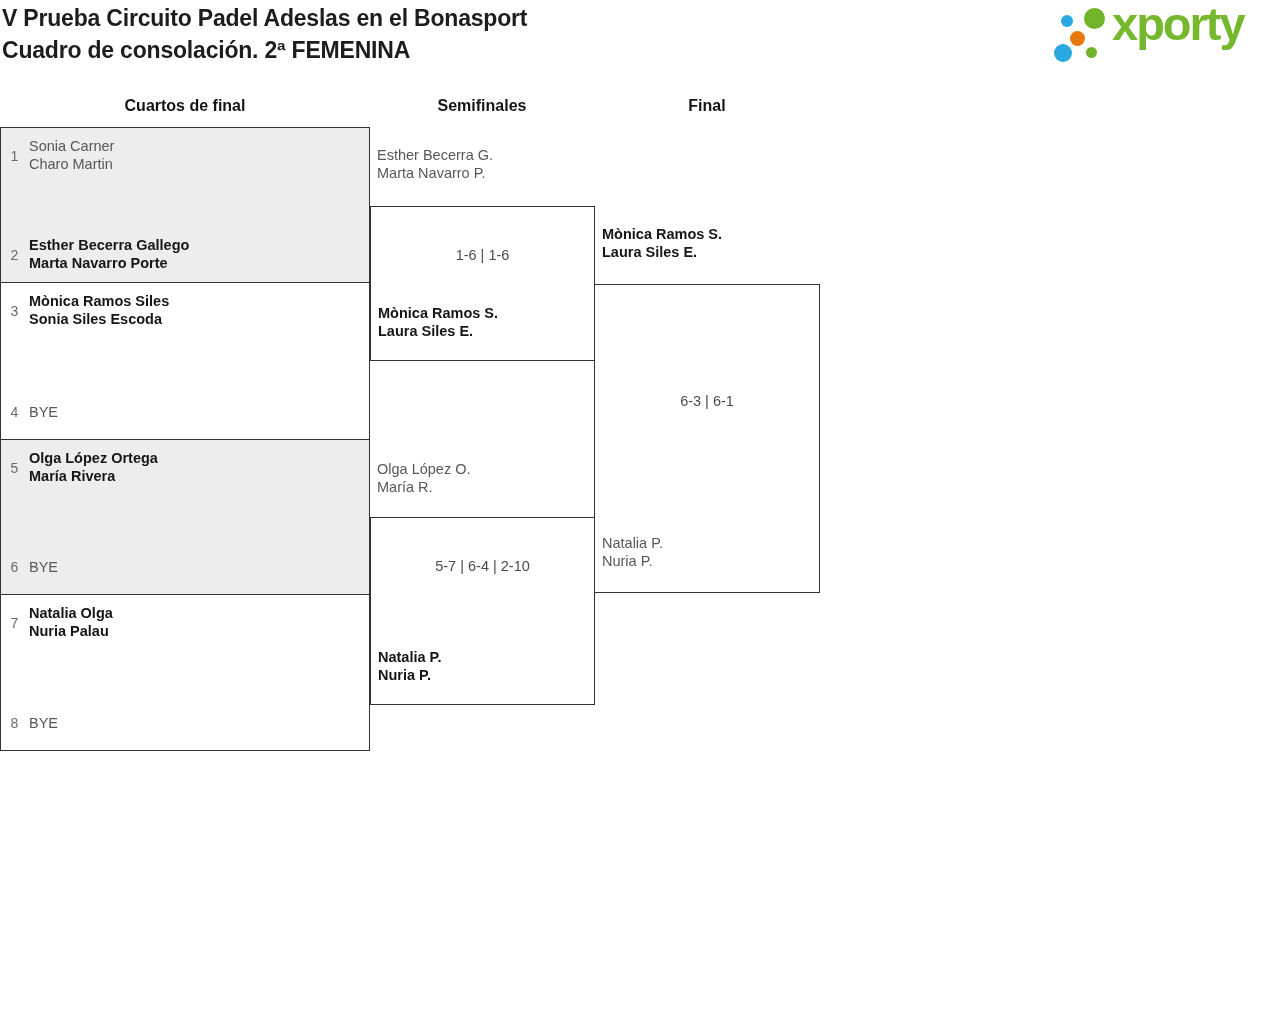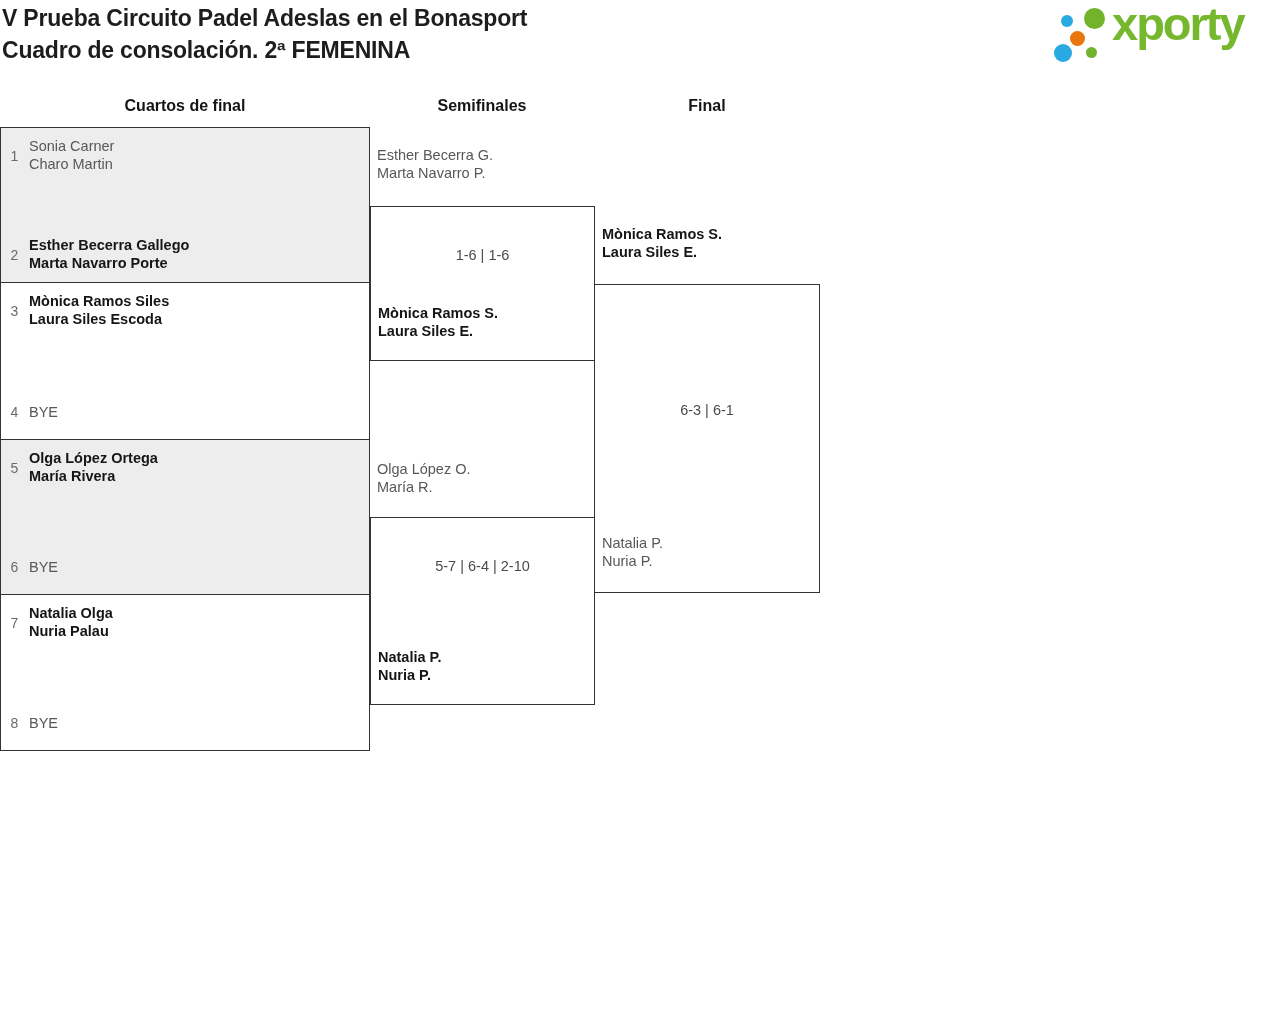--- a/index.html
+++ b/index.html
@@ -60,21 +60,21 @@
   .pair-bottom.bye-row{bottom:18px;}
   .seed{flex:0 0 15px;text-align:center;font-size:14px;color:#6a6a6a;}
   .names{font-size:14.5px;line-height:17.5px;color:#58585a;}
   .names.winner{font-weight:700;color:#161616;}
   .score{
     position:absolute;left:0;right:0;text-align:center;
     font-size:14.5px;color:#4a4a4a;
   }
   .qf .score{top:50%;transform:translateY(-50%);}
   .sf .score{top:40px;}
-  .final-box .score{top:117px;}
+  .final-box .score{top:108px;}
   .inner-team{position:absolute;left:7px;bottom:20px;font-size:14.5px;line-height:18px;color:#58585a;}
   .final-box .inner-team{bottom:22px;}
   .inner-team.winner{font-weight:700;color:#161616;}
 
   
   .feeder{position:absolute;font-size:14.5px;line-height:18px;color:#58585a;}
   .feeder.winner{font-weight:700;color:#161616;}
   .feeder-sf1{left:377px;top:146px;}
   .feeder-sf2{left:377px;top:460px;}
   .feeder-final{left:602px;top:225px;}
@@ -117,21 +117,21 @@
         <div>Marta Navarro Porte</div>
       </div>
     </div>
   </div>
 
   <div class="match qf qf2">
     <div class="pair pair-top">
       <span class="seed">3</span>
       <div class="names winner">
         <div>Mònica Ramos Siles</div>
-        <div>Laura Siles Escoda</div>
+        <div>Sonia Siles Escoda</div>
       </div>
     </div>
     <div class="score"></div>
     <div class="pair pair-bottom bye-row">
       <span class="seed">4</span>
       <div class="names">
         <div>BYE</div>
         <div></div>
       </div>
     </div>

